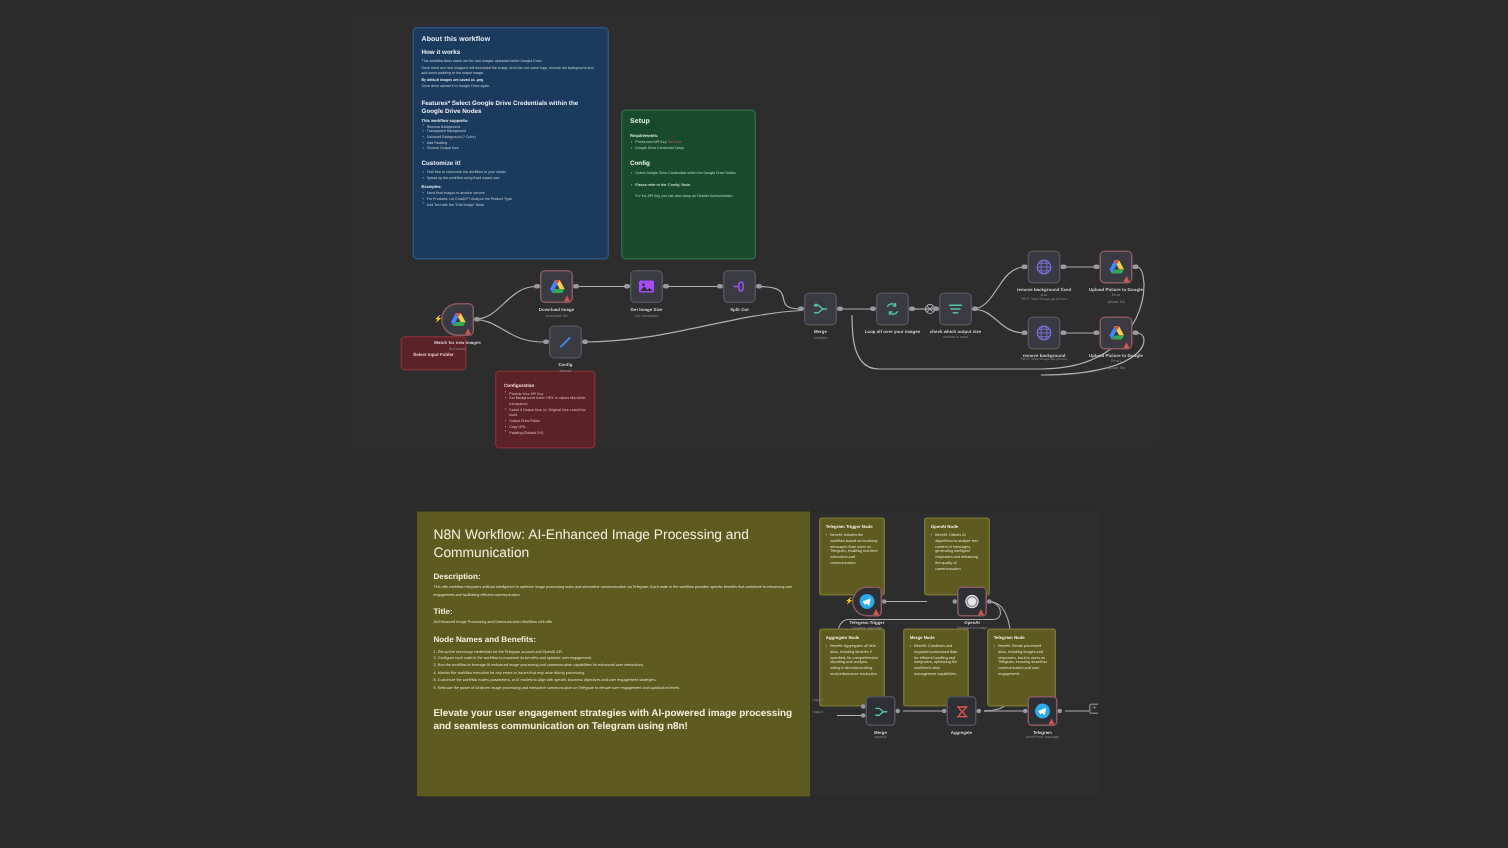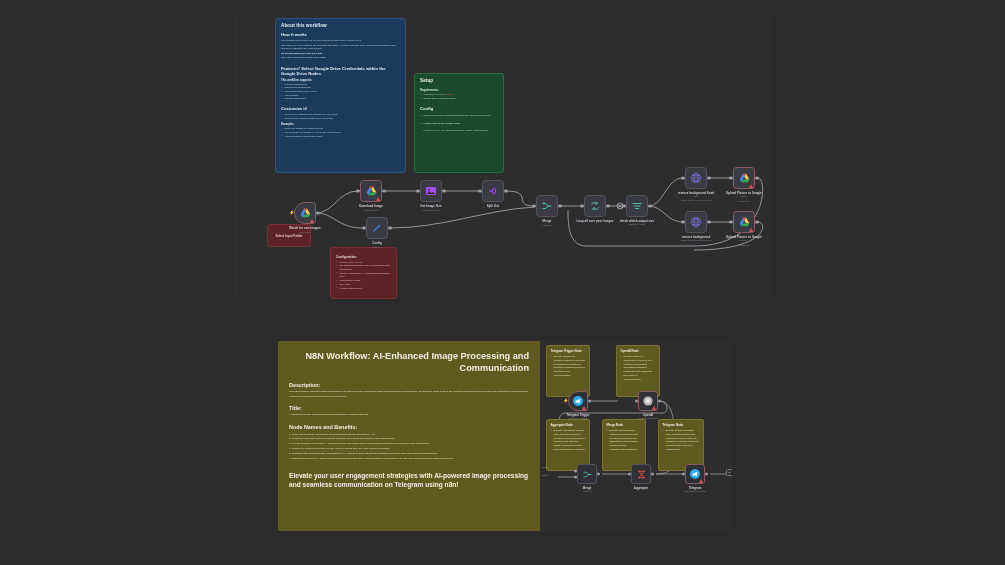--- a/index.html
+++ b/index.html
@@ -90,21 +90,21 @@
     position: absolute; left: 278px; top: 341px;
     width: 454px; height: 190px;
     background: #1f1f1f;
     display: flex;
   }
   #panel-doc {
     width: 262px; height: 100%;
     background: #5f5a20;
     padding: 9px 11px;
   }
-  .doc-h1 { font-size: 9.2px; font-weight: bold; color: #f2efe0; line-height: 1.35; margin-bottom: 7px; text-align: right; }
+  .doc-h1 { font-size: 9.2px; font-weight: normal; color: #f2efe0; line-height: 1.35; margin-bottom: 7px; }
   .doc-h2 { font-size: 5.4px; font-weight: bold; color: #f2efe0; margin: 6px 0 2.5px; }
   .doc-p  { font-size: 2.5px; color: #e3dfc8; line-height: 1.7; }
   .doc-ol { list-style: none; margin-top: 3px; }
   .doc-ol li { font-size: 2.5px; color: #e3dfc8; line-height: 1.95; }
   .doc-foot { font-size: 6.6px; font-weight: bold; color: #f2efe0; line-height: 1.45; margin-top: 9px; }
 
   #panel-flow {
     flex: 1; position: relative;
     background: #2d2d2d; overflow: hidden;
   }

